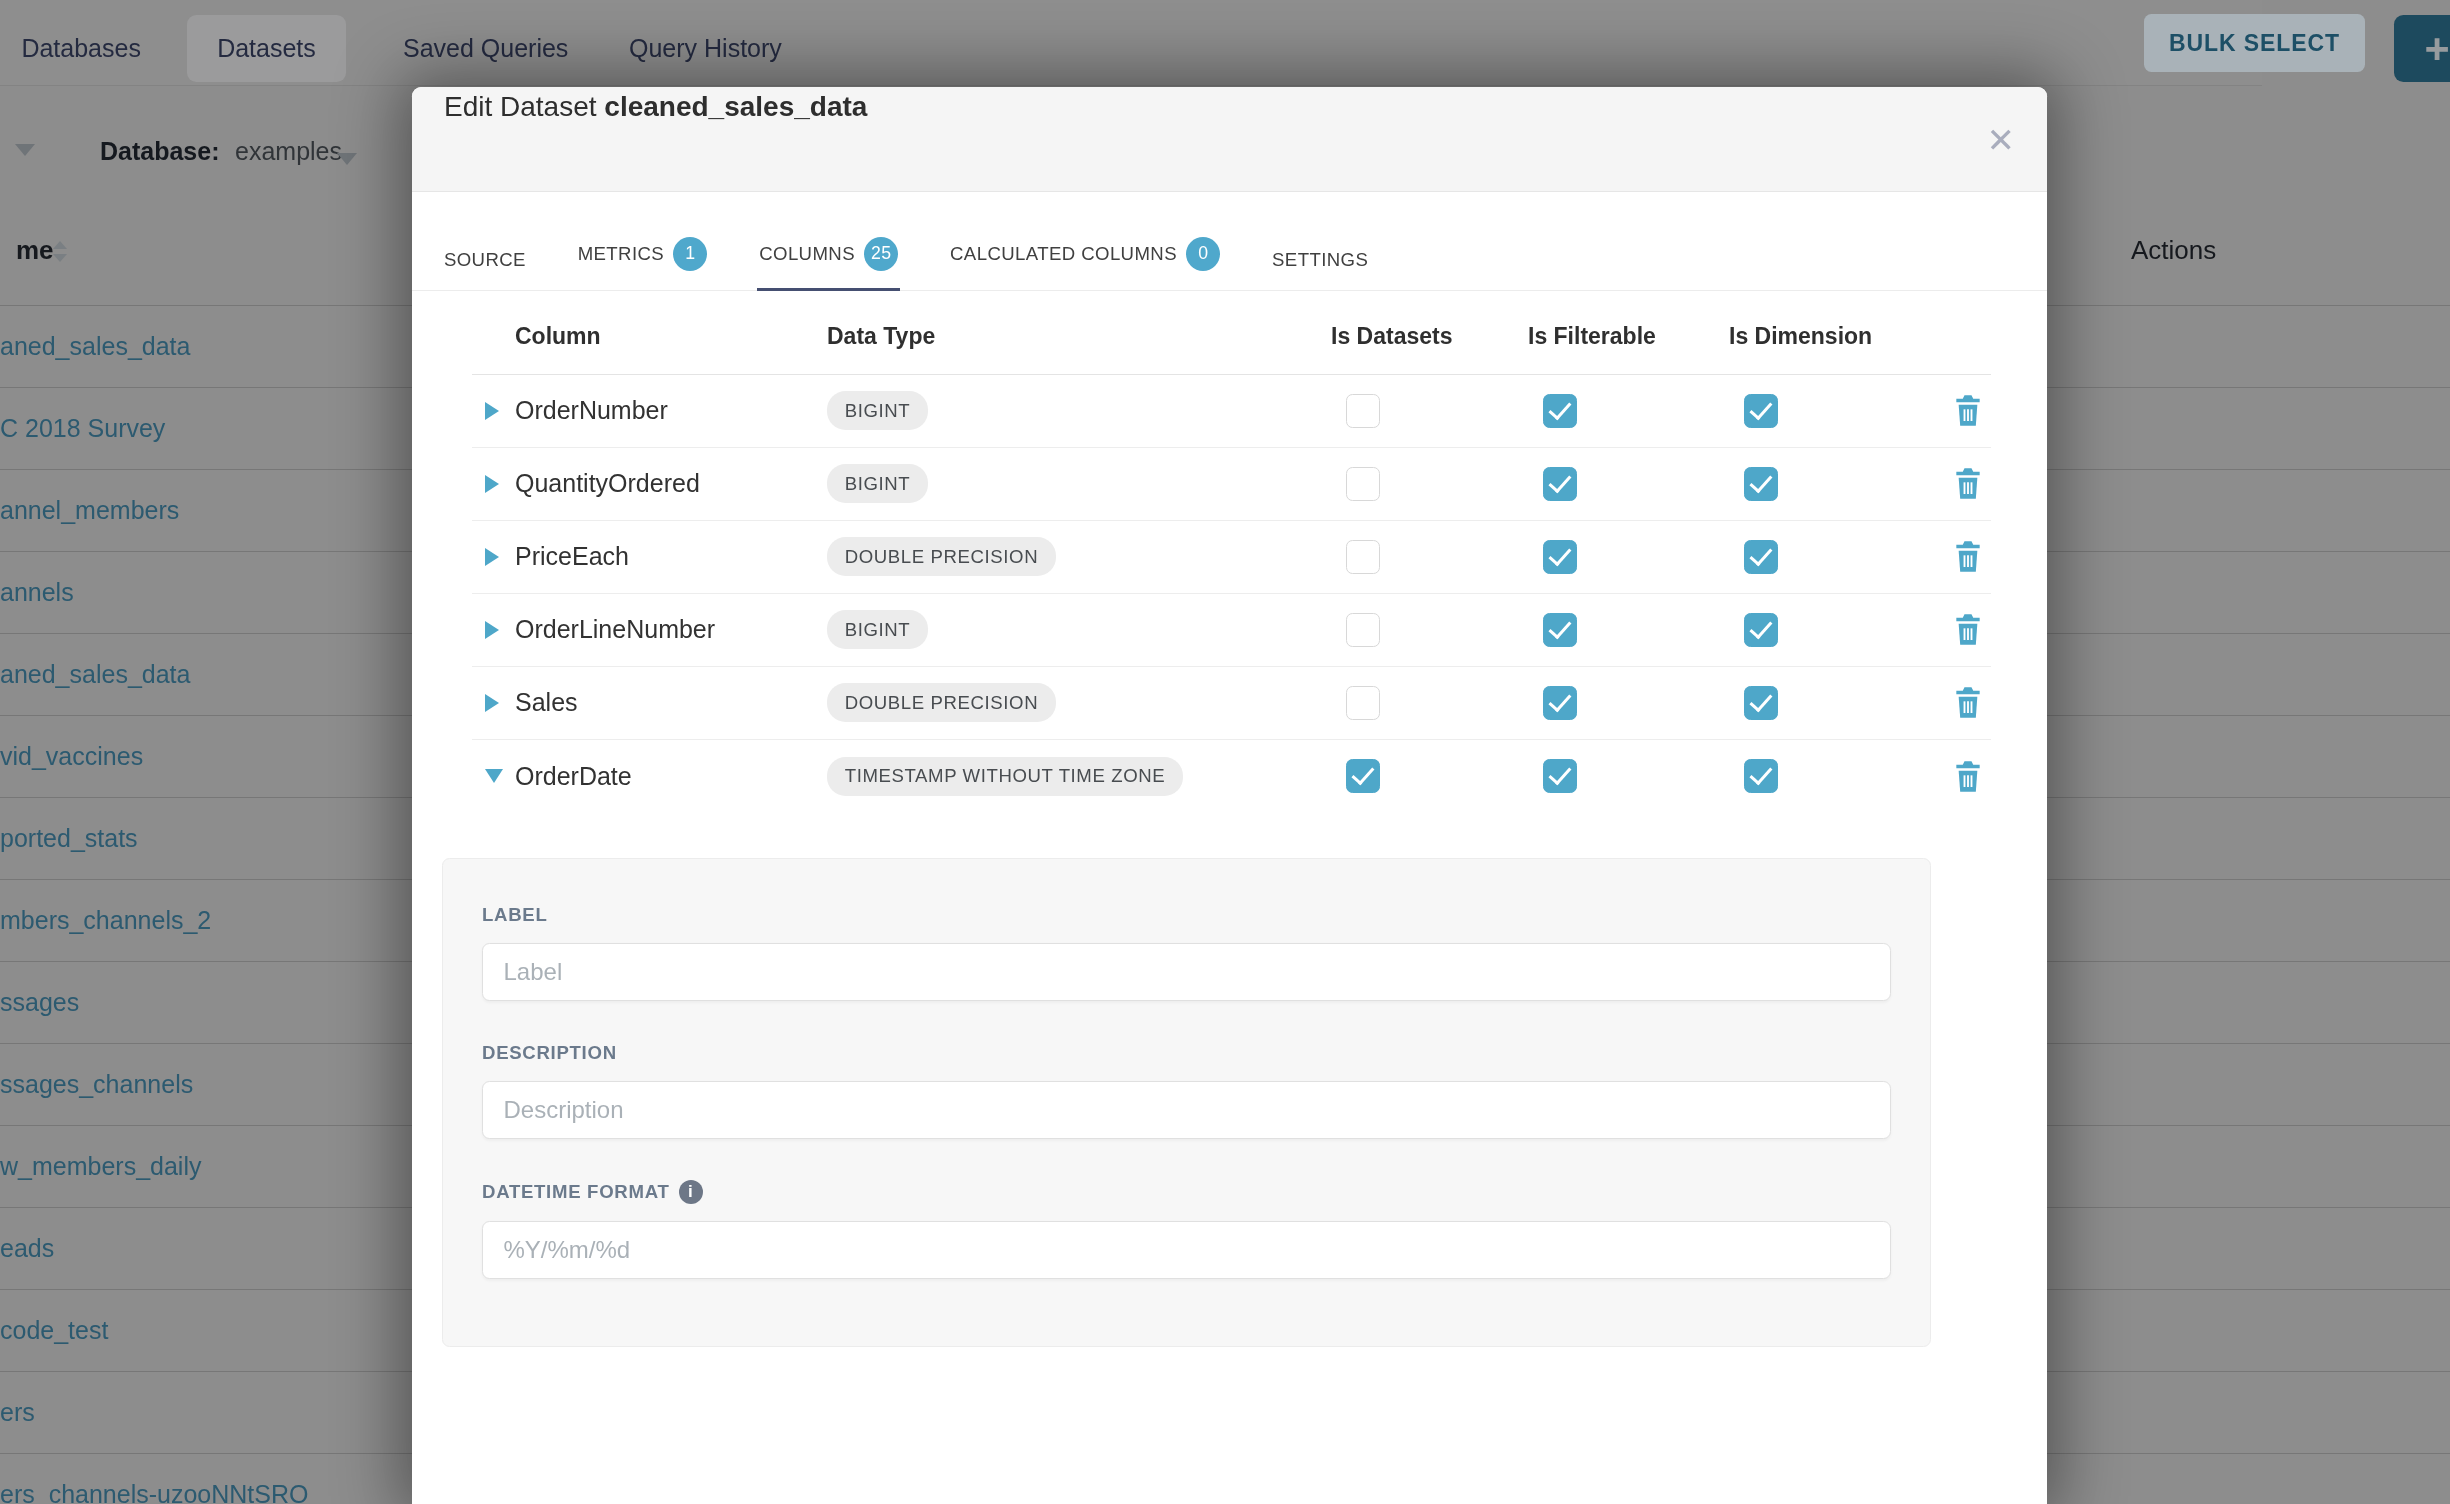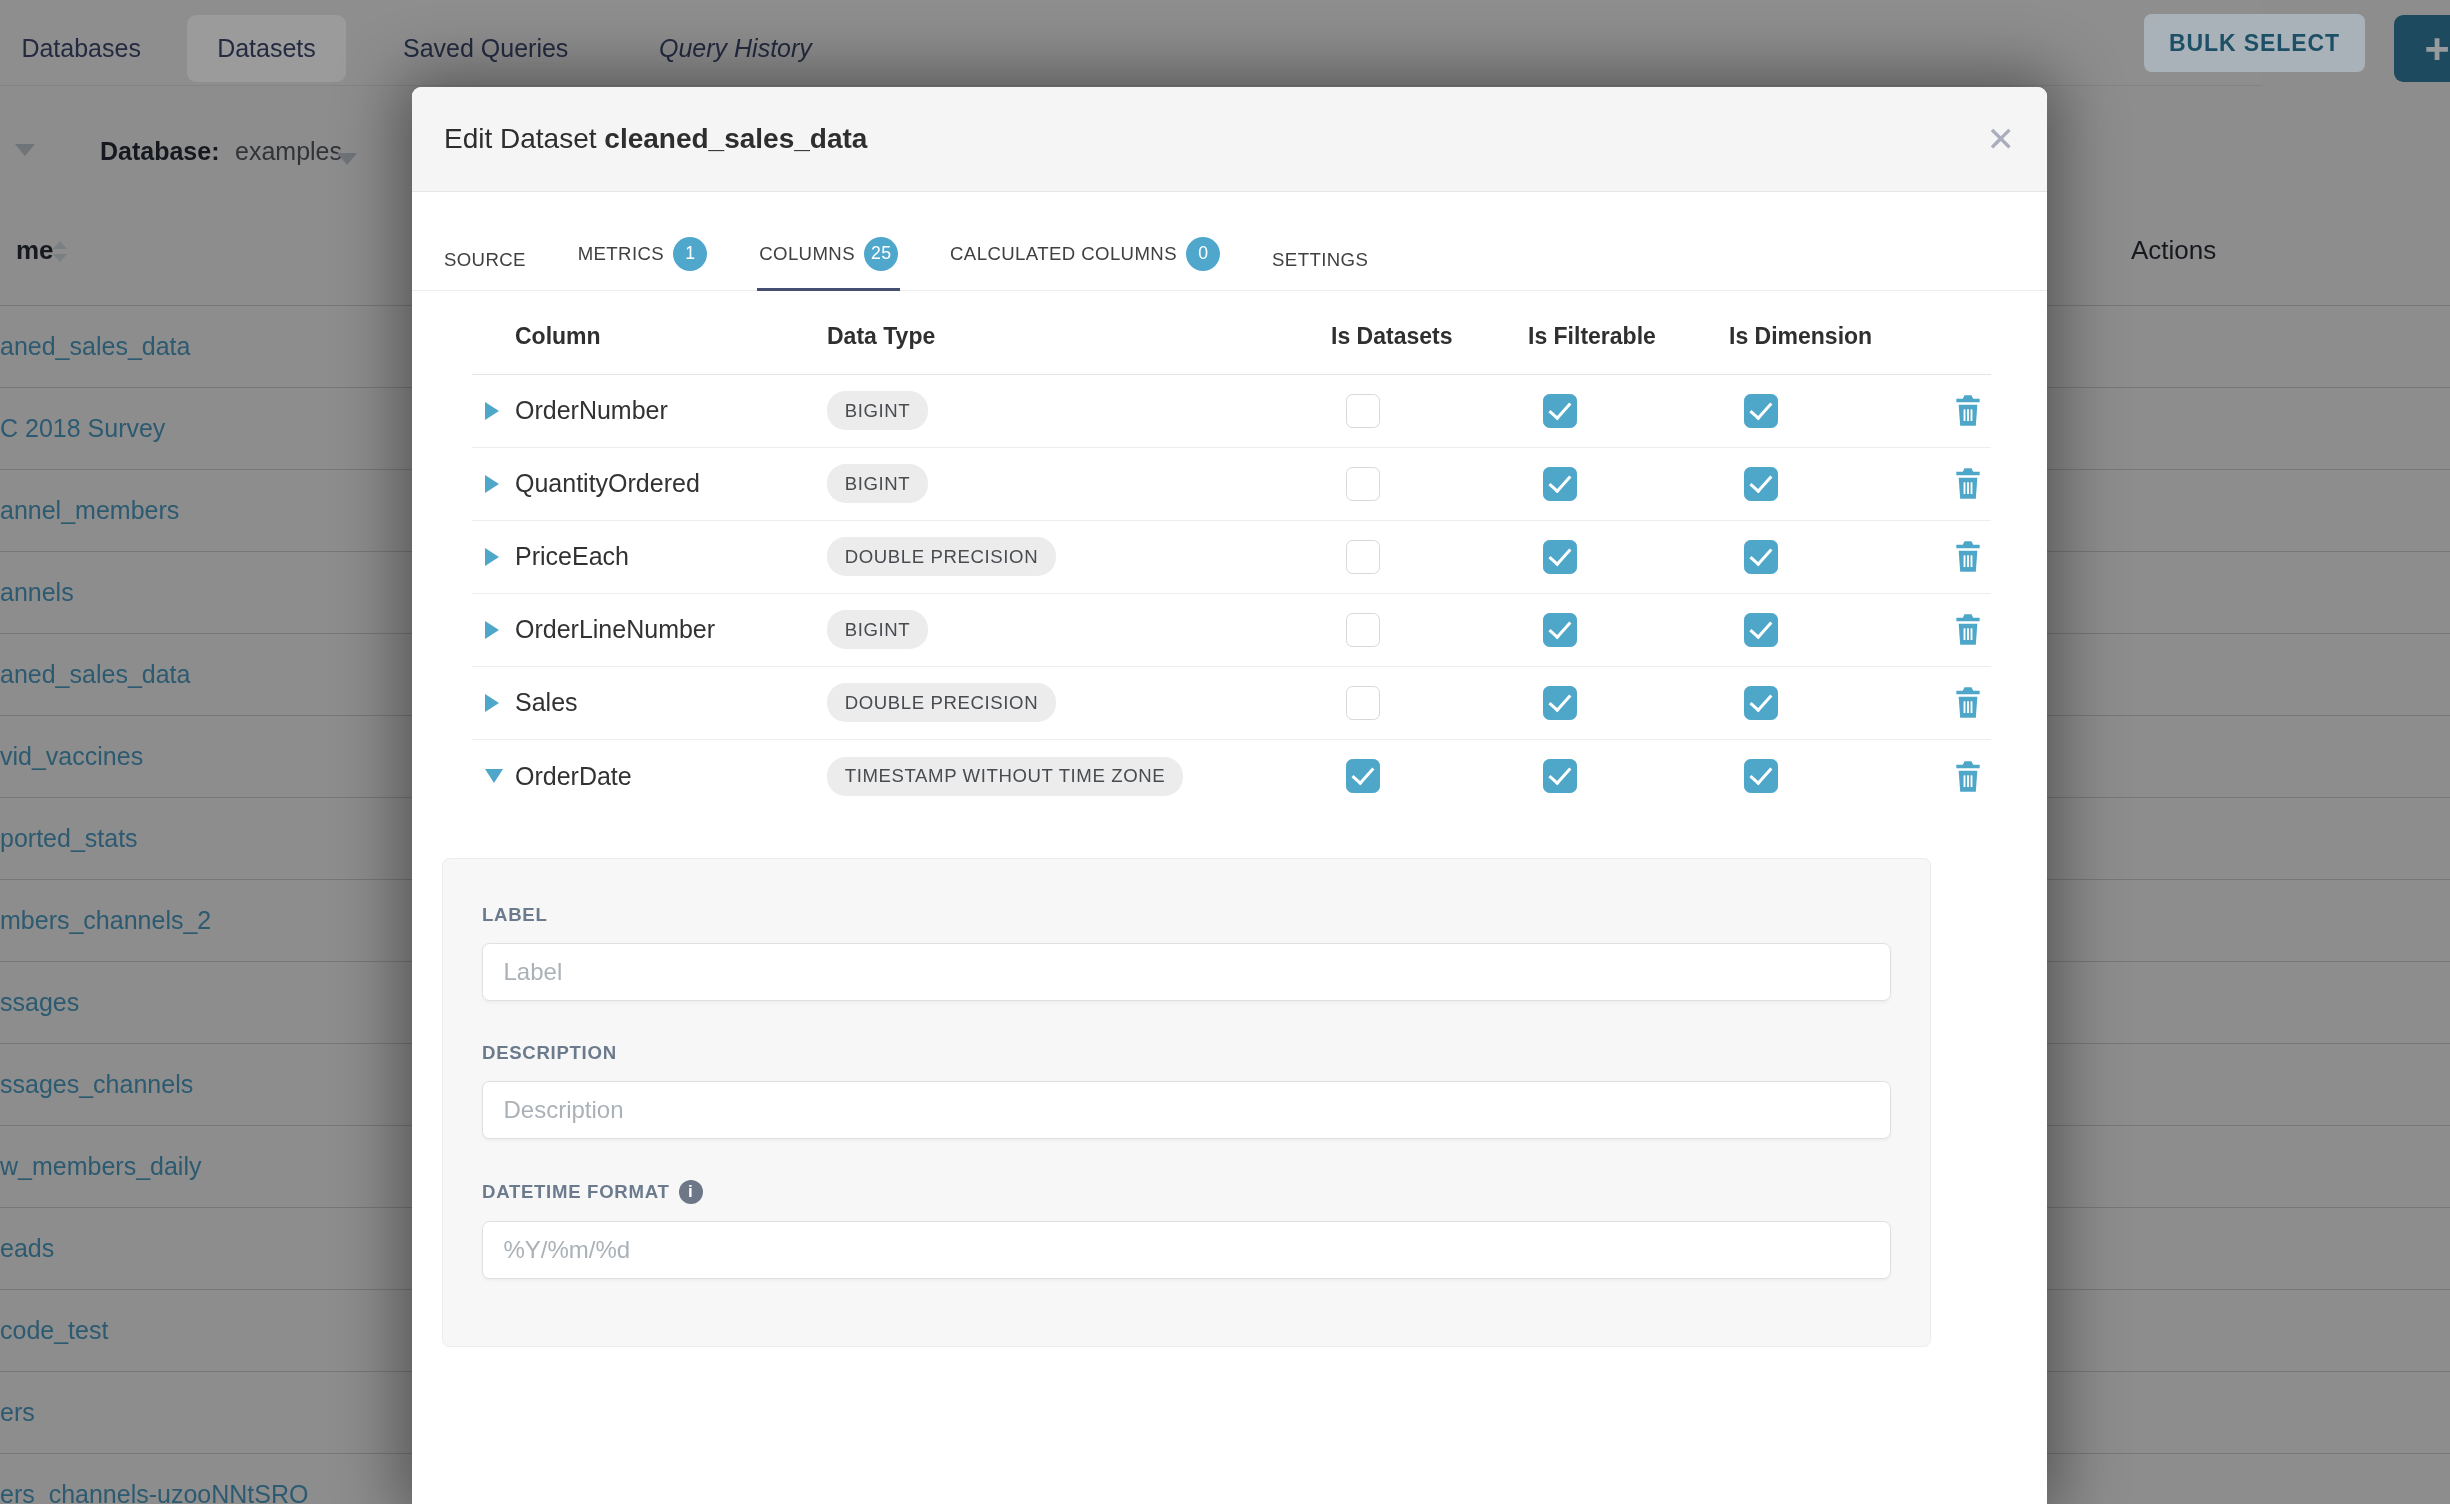--- a/index.html
+++ b/index.html
@@ -10,21 +10,21 @@
     font-family:"Liberation Sans", sans-serif;
     -webkit-font-smoothing:antialiased;
   }
 
   
   .topnav{ position:absolute; left:0; top:0; width:2262px; height:86px;
            background:#8e8e8e; border-bottom:0.9px solid #838383; }
   .nav-item{ position:absolute; top:34px; font-size:25px; color:#242a40; }
   .nav-item.n0{ left:21.4px; }
   .nav-item.n2{ left:403px; }
-  .nav-item.n3{ left:659px;font-style:italic; }
+  .nav-item.n3{ left:629px; }
   .nav-pill{ position:absolute; left:187px; top:15px; width:159px; height:67px;
              background:#9b9b9c; border-radius:9.3px; display:flex; align-items:center;
              justify-content:center; font-size:25px; color:#242a40; }
   .bulk-btn{ position:absolute; left:2144px; top:14px; width:221px; height:58px;
              background:#a9b2b8; border-radius:7.5px; display:flex; align-items:center;
              justify-content:center; font-size:23px; font-weight:bold;
              letter-spacing:0.9px; color:#1d4f66; }
   .plus-btn{ position:absolute; left:2394px; top:15px; width:86px; height:67px;
              background:#1d4a5e; border-radius:9.3px; display:flex; align-items:center;
              justify-content:center; font-size:43px; font-weight:bold; color:#979b9e; }
@@ -48,22 +48,22 @@
 
   .bg-table{ position:absolute; left:0; top:305px; width:2450px; border-top:0.9px solid #777777; }
   .bg-row{ height:82px; border-bottom:0.9px solid #777777; display:flex; align-items:center; }
   .bg-row span{ font-size:25px; color:#2c5a70; }
 
   
   .modal{ position:absolute; left:412px; top:87px; width:1635px; height:1418px;
           background:#ffffff; border-radius:9.3px 9.3px 0 0;
           box-shadow:0 0 65px 13px rgba(0,0,0,0.40); }
   .modal-header{ height:105px; background:#f5f5f5; border-bottom:0.9px solid #e6e6e6;
-                 border-radius:9.3px 9.3px 0 0; display:flex; align-items:center;
-                 padding:16px 32px; }
+                 border-radius:9.3px 9.3px 0 0; display:flex; align-items:flex-start;
+                 padding:4px 32px;flex-direction:column; }
   .modal-title{ font-size:28px; color:#2e2e2e; }
   .modal-title b{ font-weight:bold; }
   .modal-close{ margin-left:auto; font-size:34px; color:#a9adbd; line-height:1; cursor:default; }
 
   .banner{ margin:48px 30px 0 30px; height:88px; background:#fbf8e4; border-radius:5.6px;
            display:flex; align-items:center; padding:0 28px; font-size:25px; color:#7d6e24; }
   .banner b{ font-weight:bold; margin-right:9.3px; white-space:nowrap; }
 
   .tabs{ margin-top:39px; padding:0 30px; border-bottom:0.9px solid #ececec;
          display:flex; gap:48px; align-items:flex-end; }

